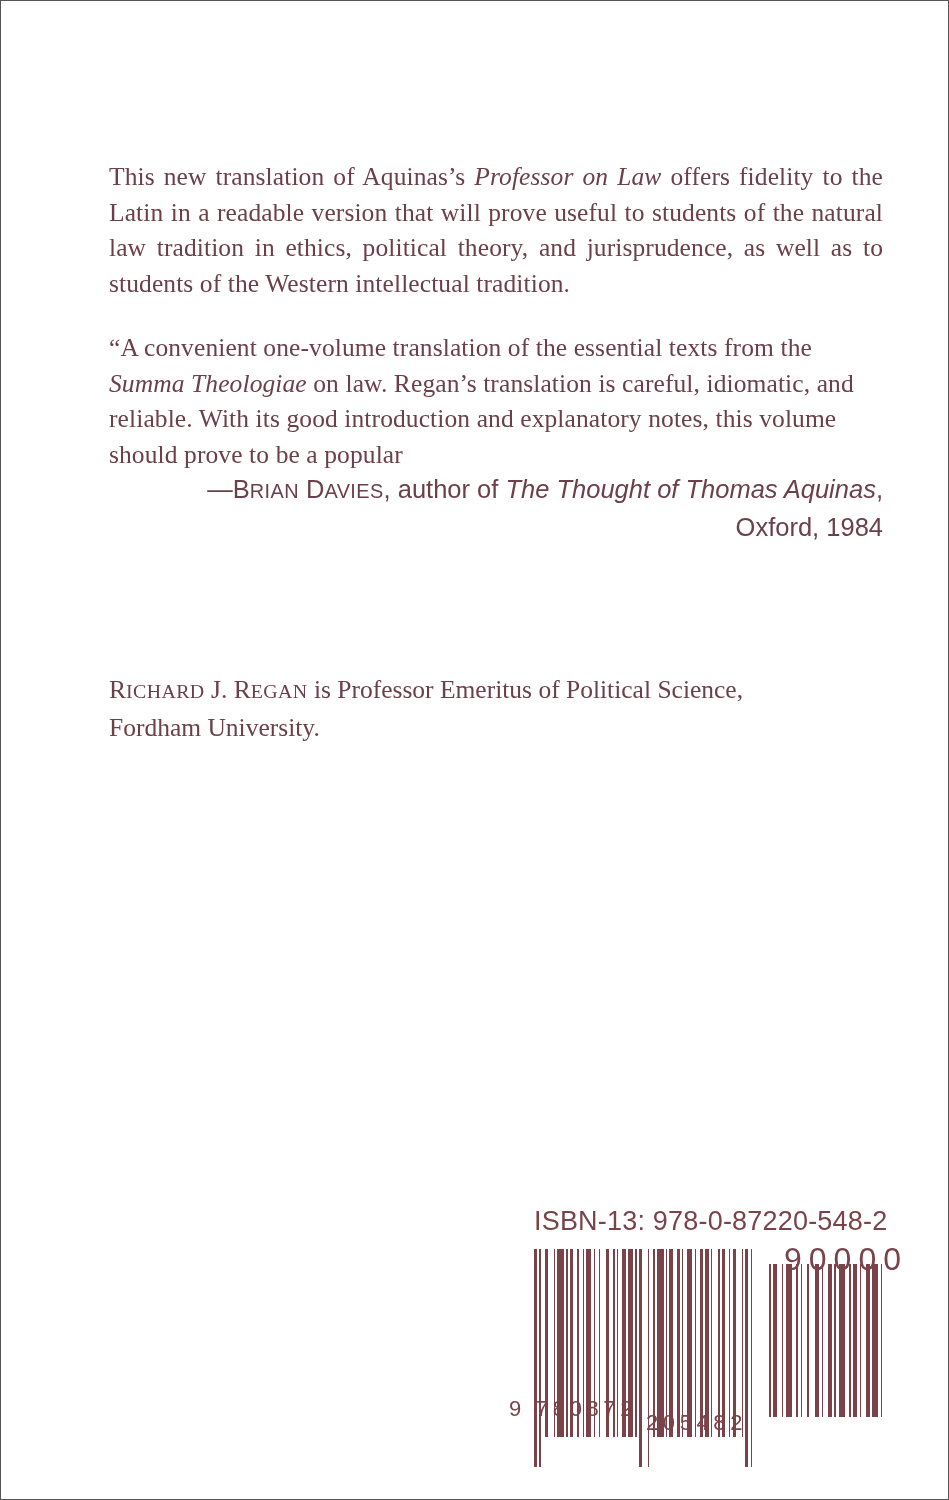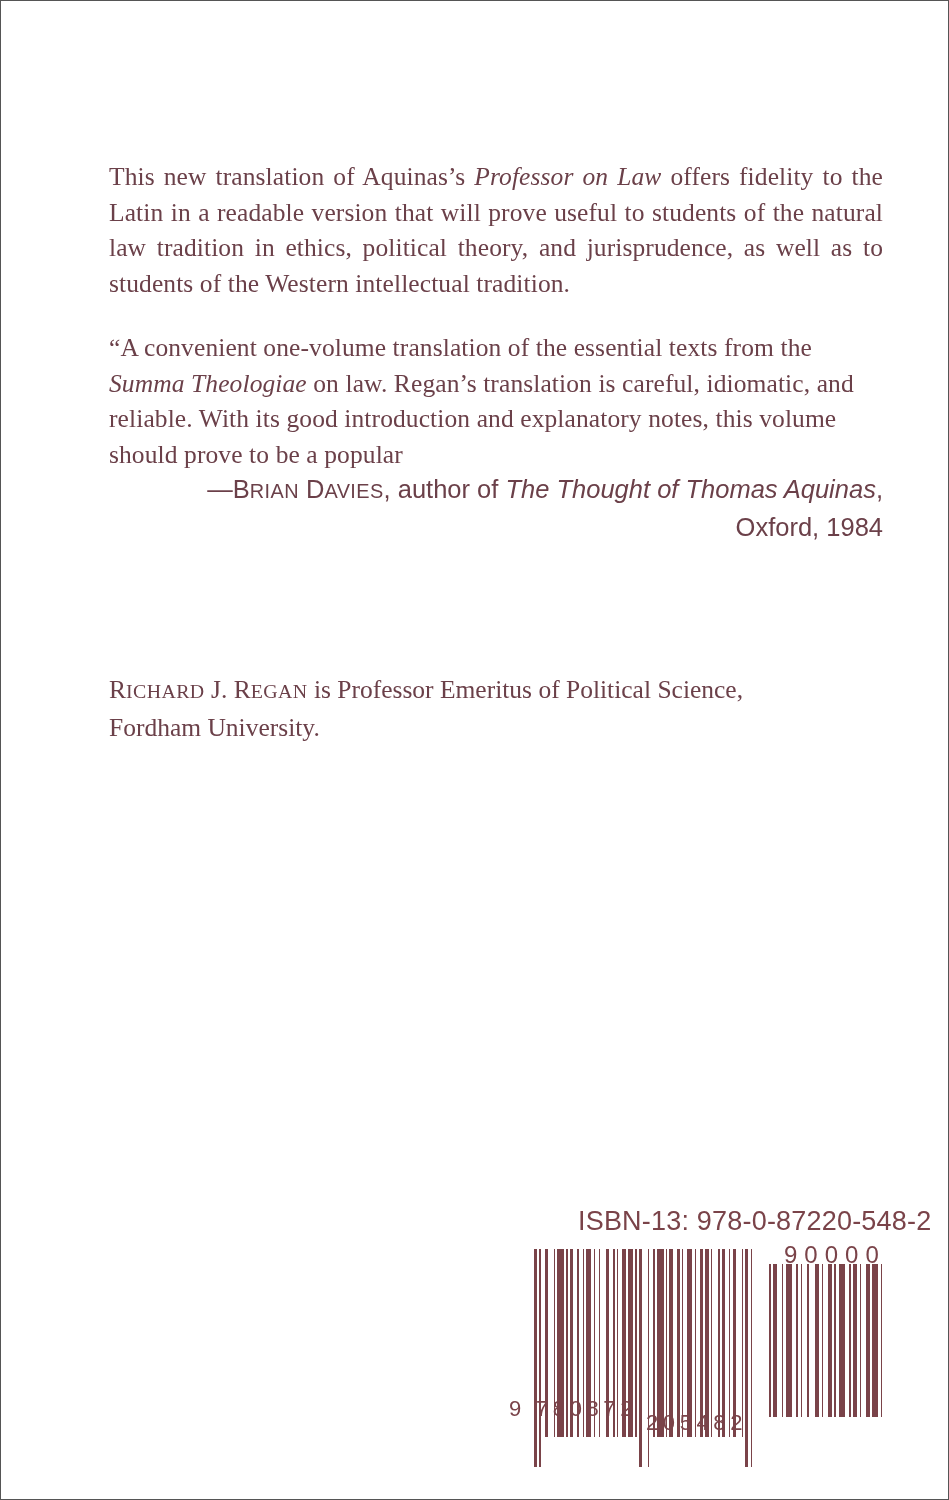--- a/index.html
+++ b/index.html
@@ -103,29 +103,28 @@
 
   .isbn-text {
     position: absolute;
     left: 33px;
     top: 0px;
     font-family: "Liberation Sans", sans-serif;
     font-size: 27px;
     letter-spacing: 0.2px;
     color: #7a4349;
     white-space: nowrap;
-    margin-left: 44px;
   }
 
   .addon-digits {
     position: absolute;
     left: 283px;
     top: 35px;
     font-family: "Liberation Sans", sans-serif;
-    font-size: 24px;
+    font-size: 32px;
     letter-spacing: 7px;
     color: #7a4349;
     white-space: nowrap;
   }
 
   .barcode-main {
     position: absolute;
     left: 33px;
     top: 43px;
     width: 222px;

